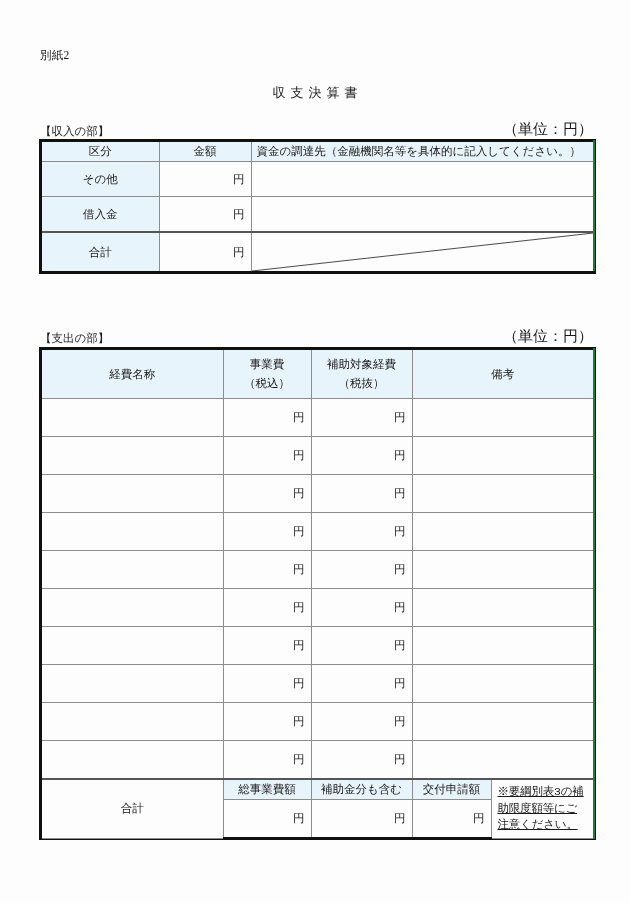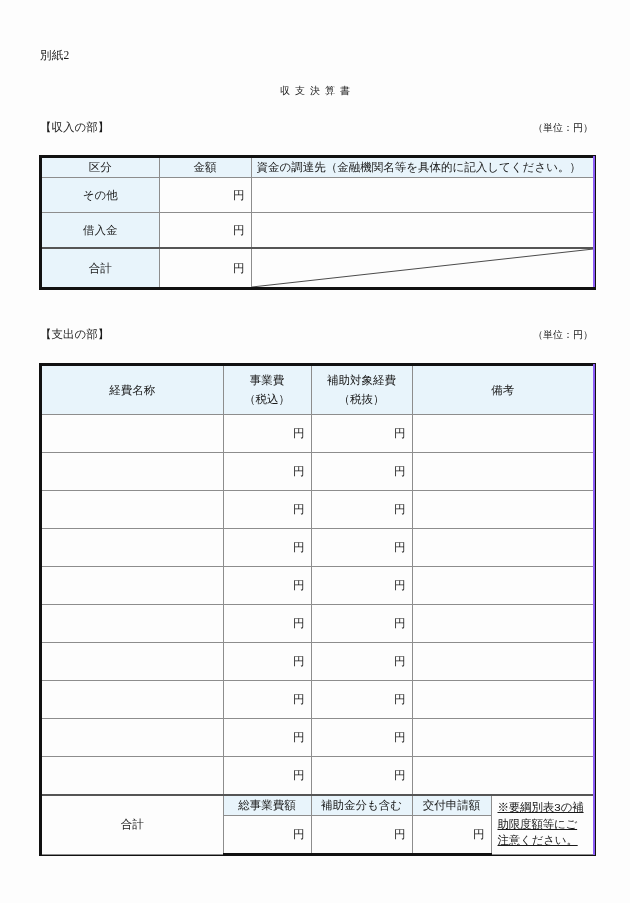--- a/index.html
+++ b/index.html
@@ -31,38 +31,38 @@
     letter-spacing: 0.2px;
   }
 
   
   .doc-title {
     position: absolute;
     left: 0;
     right: 0;
     top: 84px;
     text-align: center;
-    font-size: 10px;
+    font-size: 13px;
     letter-spacing: 5px;
     text-indent: 5px;
   }
 
   
   .caption-row {
     position: absolute;
     left: 40px;
     width: 553px;
     display: flex;
     justify-content: space-between;
     align-items: flex-end;
     font-size: 11.5px;
   }
   .caption-row.income { top: 120px; }
   .caption-row.expense { top: 327px; gap: 44px; }
-  .caption-unit { font-size: 10px; }
+  .caption-unit { font-size: 15px; }
 
   
   .tbl {
     position: absolute;
     left: 40px;
     width: 553px;
     border-collapse: collapse;
     table-layout: fixed;
     background: #fdfdfd;
   }
@@ -72,23 +72,23 @@
   .tbl td {
     border: 1px solid #8d8d8d;
     font-size: 11.5px;
     padding: 0 6px;
     vertical-align: middle;
     background: #fdfdfd;
     position: relative;
   }
 
   
-  .tbl { box-shadow: 0 0 0 1px #111; outline: 1px solid #111; margin-top: 16px; }
+  .tbl { box-shadow: 0 0 0 1px #111; outline: 1px solid #111; }
   .tbl td.edge-l { border-left: 2px solid #111; }
-  .tbl td.edge-r { border-right: 2px solid #8b5cf6; }
+  .tbl td.edge-r { border-right: 2px solid #15803d; }
   .tbl tr.edge-t td { border-top: 2px solid #111; }
   .tbl tr.edge-b td { border-bottom: 2px solid #111; }
 
   .hdr {
     background: #e8f4fb !important;
     text-align: center;
   }
   .tint { background: #e8f4fb !important; }
 
   .c  { text-align: center; }

